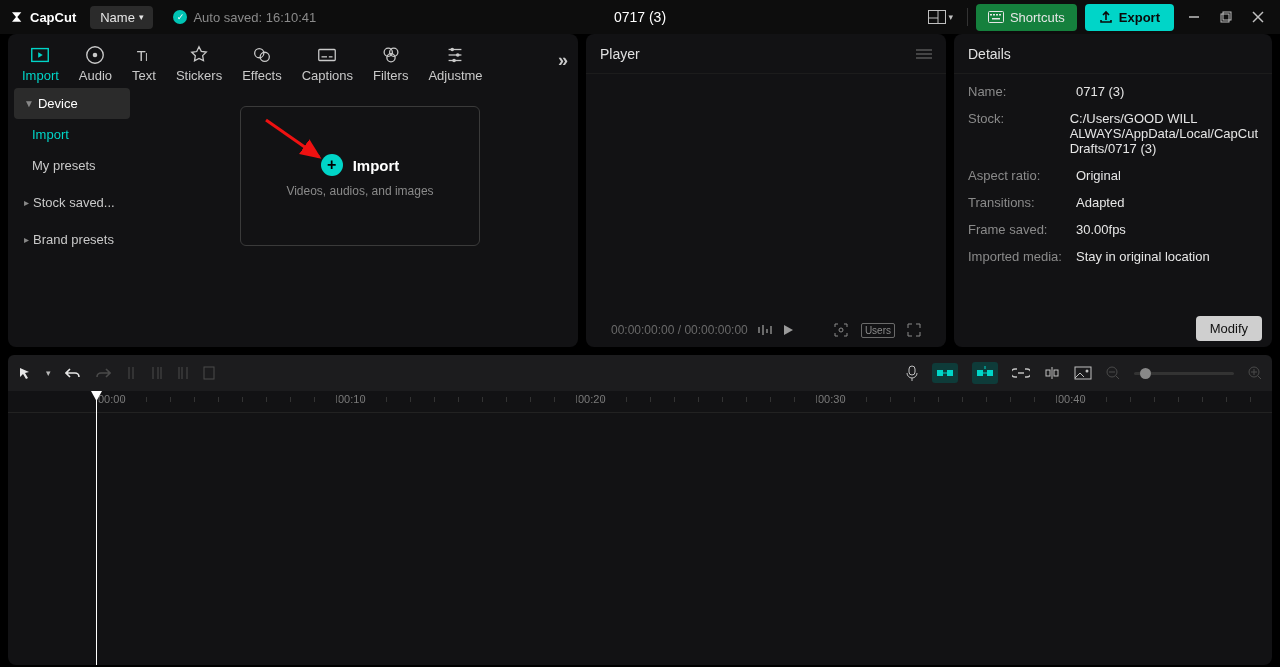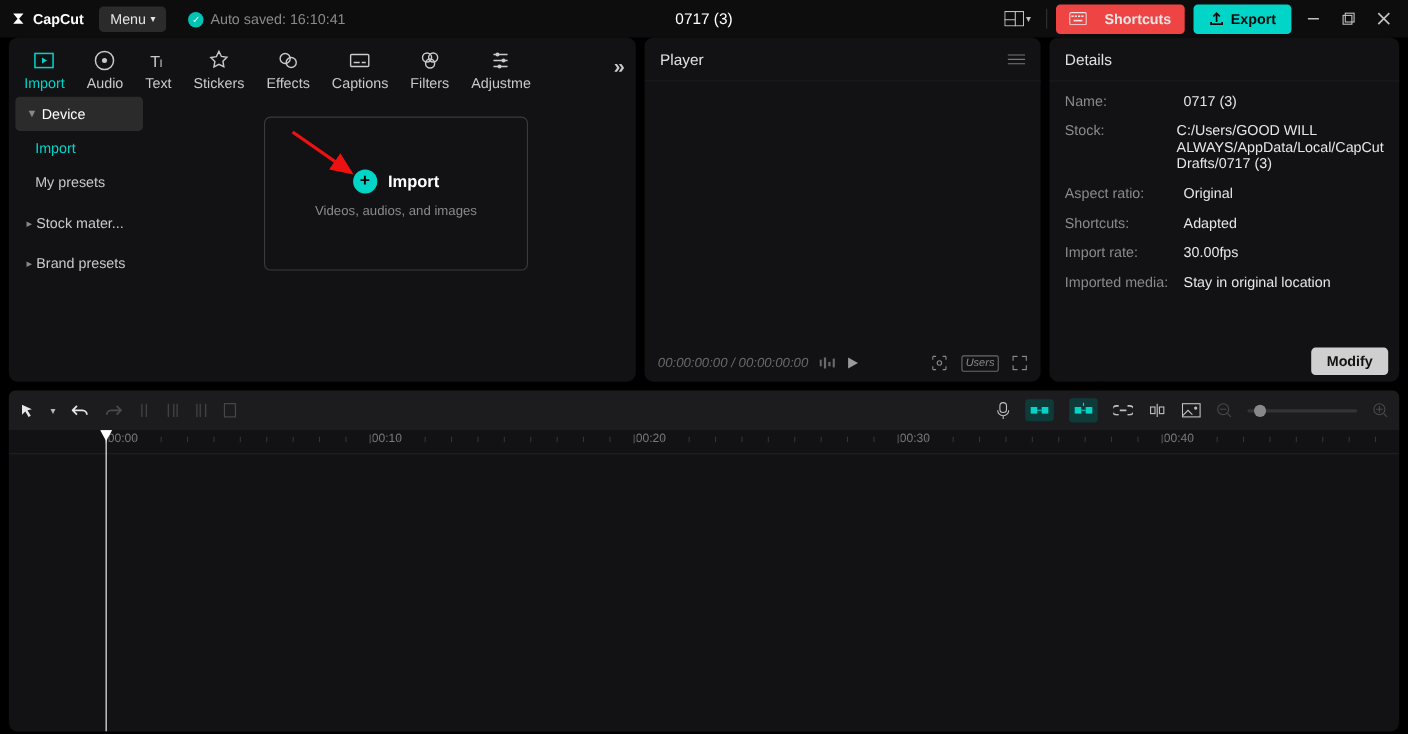--- a/index.html
+++ b/index.html
@@ -1,27 +1,27 @@
 <!DOCTYPE html>
 <html><head>
 <meta charset="utf-8">
 <style>
   * { box-sizing: border-box; margin: 0; padding: 0; font-family: -apple-system, BlinkMacSystemFont, "Segoe UI", sans-serif; }
   body { background:#000; color:#e6e6e6; width:1280px; height:667px; overflow:hidden; font-size:13px; }
   .titlebar { height:34px; display:flex; align-items:center; padding:0 10px; background:#0d0d0d; }
   .logo { display:flex; align-items:center; gap:4px; font-weight:600; font-size:13px; color:#fff; }
   .logo svg { width:16px; height:16px; }
   .menu-btn { margin-left:14px; background:#2b2b2b; color:#e6e6e6; border:none; padding:4px 10px; border-radius:4px; display:flex; align-items:center; gap:4px; font-size:13px; }
-  .autosave { margin-left:20px; color:#8a8a8a; display:flex; align-items:flex-end; gap:6px; }
+  .autosave { margin-left:20px; color:#8a8a8a; display:flex; align-items:flex-start; gap:6px; }
   .autosave .dot { width:14px; height:14px; border-radius:50%; background:#00c4b4; display:flex; align-items:center; justify-content:center; }
   .autosave .dot::after { content:"✓"; color:#fff; font-size:9px; }
   .title-center { position:absolute; left:50%; transform:translateX(-50%); color:#fff; font-size:14px; }
   .title-right { margin-left:auto; display:flex; align-items:center; gap:8px; }
   .icon-btn { background:transparent; border:none; color:#c0c0c0; padding:6px; display:flex; align-items:center; justify-content:center; border-radius:4px; }
-  .shortcuts-btn { background:#ef4444; color:#e6e6e6; border:none; padding:6px 12px; border-radius:4px; display:flex; align-items:center; gap:16px; font-size:13px;font-weight:bold; }
+  .shortcuts-btn { background:#15803d; color:#e6e6e6; border:none; padding:6px 12px; border-radius:4px; display:flex; align-items:center; gap:6px; font-size:13px; }
   .export-btn { background:#00d5c8; color:#0a0a0a; border:none; padding:6px 14px; border-radius:4px; display:flex; align-items:center; gap:6px; font-size:13px; font-weight:600; }
   .vsep { width:1px; height:18px; background:#333; }
   .workspace { display:flex; gap:8px; padding:0 8px; height:313px; }
   .panel { background:#121214; border-radius:8px; }
   .media-panel { width:570px; display:flex; flex-direction:column; }
   .tabbar { display:flex; align-items:flex-start; padding:6px 4px 0 4px; position:relative; height:48px; }
   .tab { display:flex; flex-direction:column; align-items:center; gap:2px; padding:4px 10px 0 10px; color:#c9c9c9; font-size:13px; }
   .tab.active { color:#00d5c8; }
   .tab svg { width:22px; height:22px; }
   .tab-more { color:#c9c9c9; padding:10px 6px; margin-left:auto; font-size:18px; font-weight:700; }
@@ -35,29 +35,29 @@
   .import-box { width:240px; height:140px; border:1px solid #3a3a3a; border-radius:6px; display:flex; flex-direction:column; align-items:center; justify-content:center; gap:8px; position:relative; }
   .import-box .plus { width:22px; height:22px; border-radius:50%; background:#00d5c8; color:#000; display:flex; align-items:center; justify-content:center; font-size:16px; font-weight:700; line-height:1; }
   .import-row { display:flex; align-items:center; gap:10px; }
   .import-label { color:#fff; font-weight:600; font-size:15px; }
   .import-sub { color:#8a8a8a; font-size:12px; }
   .arrow { position:absolute; left:20px; top:8px; }
   .player-panel { flex:1; display:flex; flex-direction:column; }
   .panel-header { height:40px; display:flex; align-items:center; padding:0 14px; color:#e0e0e0; font-size:14px; border-bottom:1px solid #1c1c1c; }
   .panel-header .menu-icon { margin-left:auto; color:#777; }
   .player-body { flex:1; }
-  .player-controls { height:34px; display:flex; align-items:center; padding:0 12px; gap:10px; color:#6a6a6a; font-size:12px;font-style:italic; }
+  .player-controls { height:34px; display:flex; align-items:center; padding:0 25px; gap:10px; color:#6a6a6a; font-size:12px; }
   .player-controls .right { margin-left:auto; display:flex; align-items:center; gap:12px; }
   .details-panel { width:318px; display:flex; flex-direction:column; }
   .details-body { padding:10px 14px; flex:1; font-size:13px; display:flex; flex-direction:column; gap:12px; }
   .drow { display:flex; }
   .dlabel { width:108px; color:#8a8a8a; }
   .dval { flex:1; color:#e6e6e6; }
   .modify-row { margin-top:auto; display:flex; justify-content:flex-end; padding:0 10px 6px 0; }
-  .modify-btn { background:#cfcfcf; color:#111; border:none; padding:5px 14px; border-radius:4px; font-size:13px; font-weight:700; }
+  .modify-btn { background:#cfcfcf; color:#111; border:none; padding:5px 14px; border-radius:4px; font-size:13px; font-weight:400; }
   .toolbar { height:36px; background:#1c1c1e; margin:8px 8px 0 8px; border-radius:6px 6px 0 0; display:flex; align-items:center; padding:0 10px; gap:14px; }
   .toolbar .right { margin-left:auto; display:flex; align-items:center; gap:14px; }
   .tool { color:#b8b8b8; display:flex; align-items:center; }
   .tool.disabled { color:#4a4a4a; }
   .tool.active { color:#00d5c8; background:#0e3b39; padding:4px; border-radius:3px; }
   .timeline { margin:0 8px 8px 8px; background:#121214; border-radius:0 0 8px 8px; height:274px; position:relative; overflow:hidden; }
   .ruler { height:22px; position:relative; border-bottom:1px solid #222; }
   .tick { position:absolute; top:2px; color:#7a7a7a; font-size:11px; }
   .tick::before { content:""; position:absolute; left:-2px; top:2px; width:1px; height:8px; background:#555; }
   .minor { position:absolute; top:6px; width:1px; height:5px; background:#333; }
@@ -75,21 +75,21 @@
 <body>
 
 <div class="titlebar">
   <div class="logo">
     <svg viewBox="0 0 24 24">
         <path fill="#fff" d="M3 5h14l-6 7 6 7H3l6-7-6-7z"></path>
       </svg>
     <span>CapCut</span>
   </div>
   <button class="menu-btn">
-    <span>Menu</span>
+    <span>Name</span>
       <span class="chev-down">▾</span>
   </button>
   <div class="autosave">
     <span class="dot"></span>
     <span>Auto saved: 16:10:41</span>
   </div>
   <div class="title-center">0717 (3)</div>
   <div class="title-right">
     <button class="icon-btn">
       <svg width="18" height="14" viewBox="0 0 18 14">
@@ -207,21 +207,21 @@
     <div class="media-body">
       <div class="sidebar">
         <div class="side-item group">
             <span class="chev">▼</span>
             <span>Device</span>
           </div>
         <div class="side-item sub active">Import</div>
         <div class="side-item sub">My presets</div>
         <div class="side-item" style="margin-top:6px">
             <span class="chev">▸</span>
-            <span>Stock mater...</span>
+            <span>Stock saved...</span>
           </div>
         <div class="side-item" style="margin-top:6px">
             <span class="chev">▸</span>
             <span>Brand presets</span>
           </div>
       </div>
       <div class="media-content">
         <div class="import-box">
           <svg class="arrow" width="70" height="50">
             <defs>
@@ -296,25 +296,25 @@
         </div>
       <div class="drow">
           <div class="dlabel">Stock:</div>
           <div class="dval">C:/Users/GOOD WILL ALWAYS/AppData/Local/CapCut Drafts/0717 (3)</div>
         </div>
       <div class="drow">
           <div class="dlabel">Aspect ratio:</div>
           <div class="dval">Original</div>
         </div>
       <div class="drow">
-          <div class="dlabel">Shortcuts:</div>
+          <div class="dlabel">Transitions:</div>
           <div class="dval">Adapted</div>
         </div>
       <div class="drow">
-          <div class="dlabel">Import rate:</div>
+          <div class="dlabel">Frame saved:</div>
           <div class="dval">30.00fps</div>
         </div>
       <div class="drow">
           <div class="dlabel">Imported media:</div>
           <div class="dval">Stay in original location</div>
         </div>
     </div>
     <div class="modify-row">
         <button class="modify-btn">Modify</button>
       </div>

